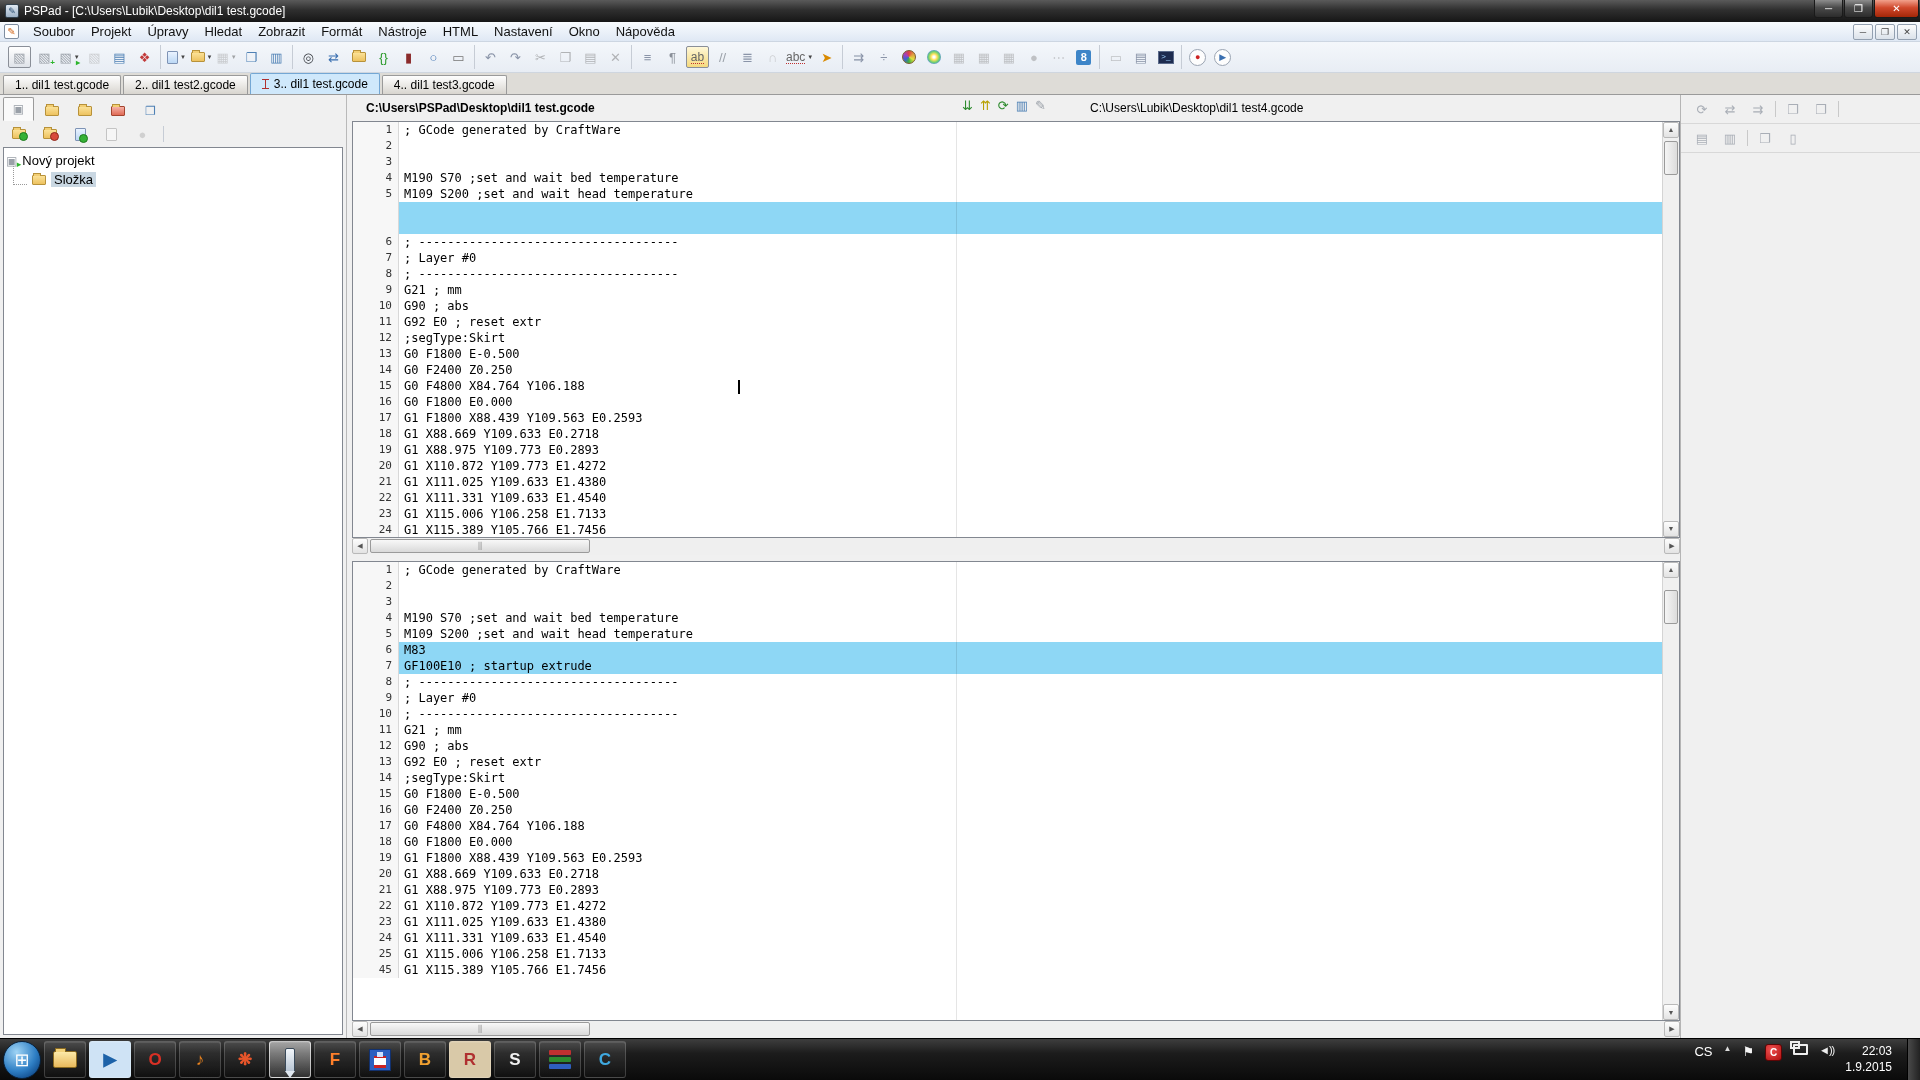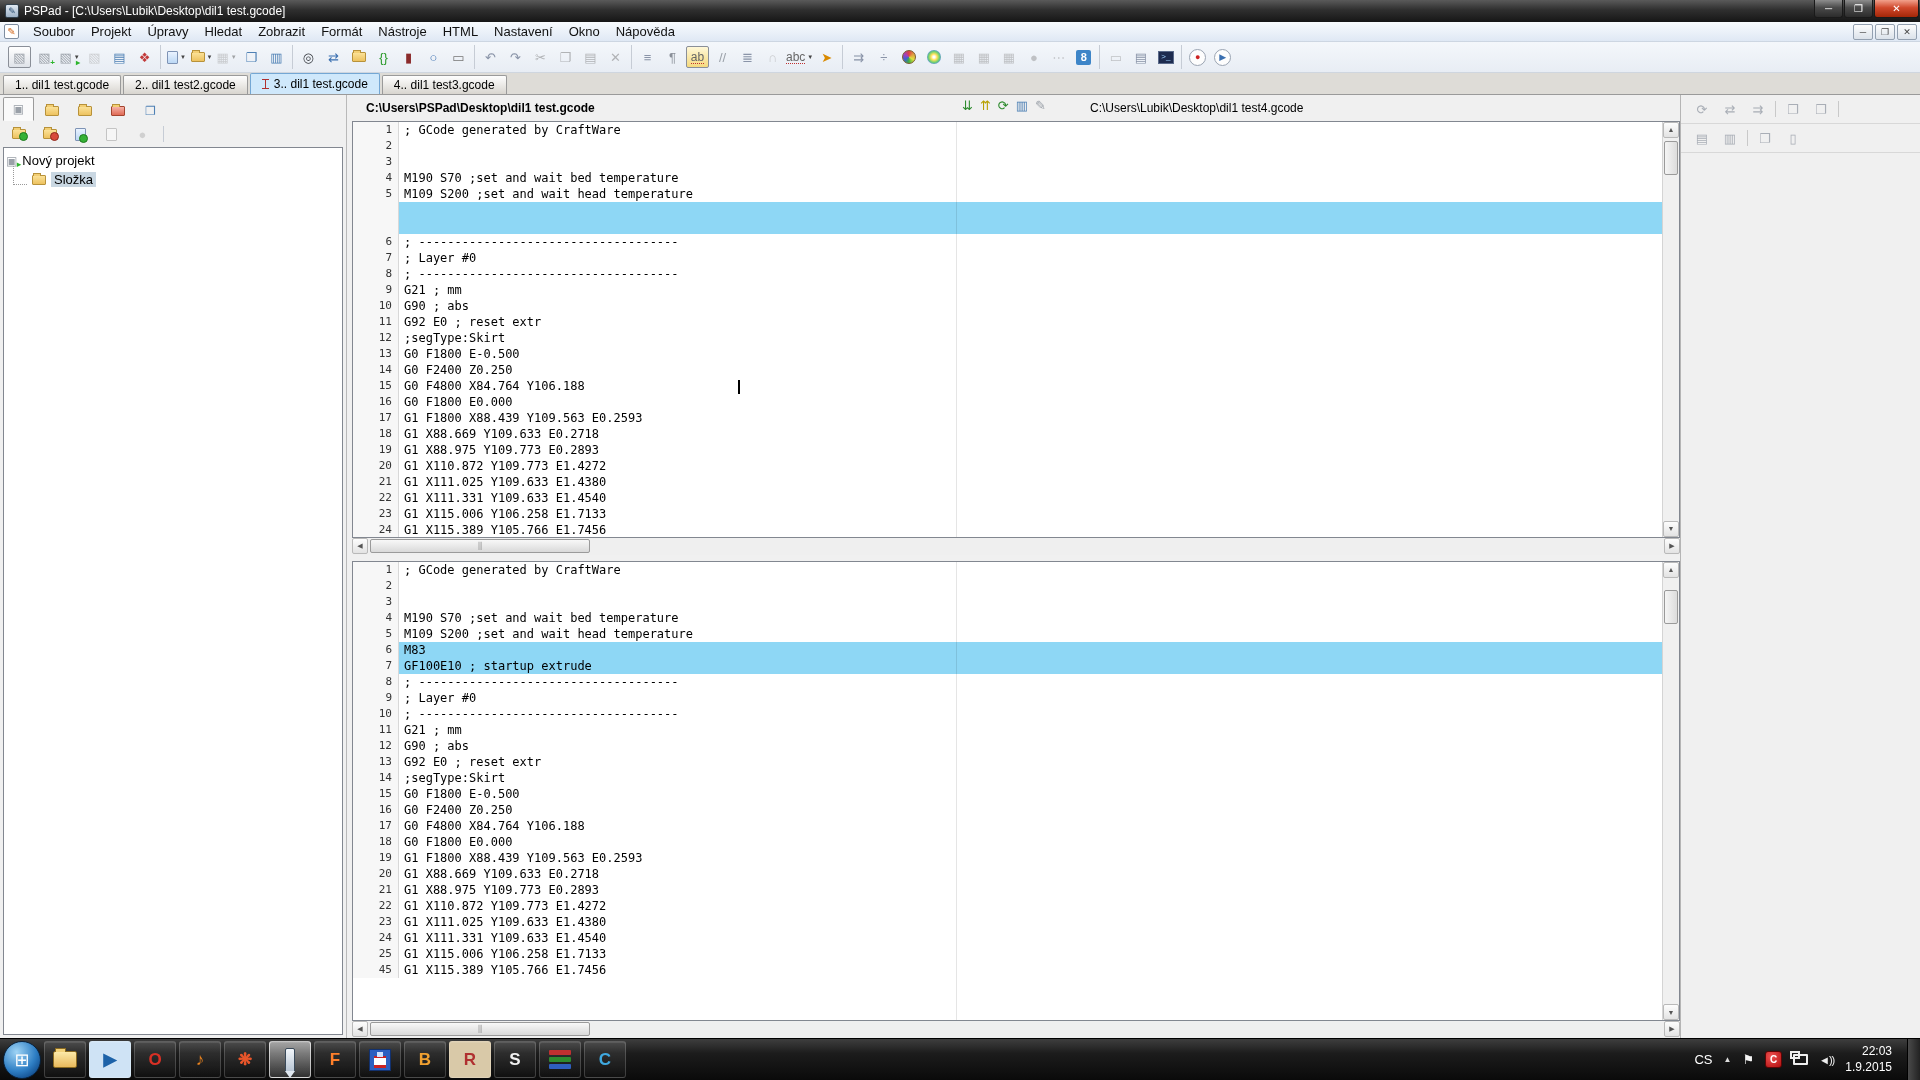--- a/index.html
+++ b/index.html
@@ -157,21 +157,21 @@
   .tb-floppy { width:22px; height:22px; background:#2d5fc0; border:1px solid #12316e; position:relative; }
   .tb-floppy::before { content:''; position:absolute; left:4px; right:4px; bottom:2px; height:10px; background:#fff;
                border-top:2px solid #c22; box-shadow:0 -4px 0 -1px #c22 inset; }
   .tb-floppy::after { content:''; position:absolute; left:7px; right:7px; top:2px; height:5px; background:#cfe0ff; }
   .tb-books { display:flex; flex-direction:column; gap:2px; }
   .tb-books span { width:22px; height:5px; border-radius:1px; display:block; }
   .tb-pen { width:10px; height:24px; background:linear-gradient(#f2f6fa,#b9c6d4); border:1px solid #3a4a5a;
             border-radius:2px 2px 0 0; position:relative; }
   .tb-pen::after { content:''; position:absolute; left:-1px; top:100%; border-left:5px solid transparent;
             border-right:5px solid transparent; border-top:7px solid #dfe7ef; }
-  .tray { margin-left:auto; display:flex; align-items:center; gap:11px; padding-right:8px; color:#fff; }
+  .tray { margin-left:auto; display:flex; align-items:flex-start; gap:11px; padding-right:8px; color:#fff; }
   .tray-lang { font-size:13px; }
   .tray-up { font-size:8px; color:#ddd; }
   .tray-flag { font-size:13px; color:#f5f5f5; }
   .tray-shield { width:17px; height:17px; border-radius:3px; background:radial-gradient(circle at 35% 30%, #f05050, #b01010);
                  border:1px solid #5e0505; color:#fff; font-size:10px; font-weight:bold; display:flex;
                  align-items:center; justify-content:center; }
   .tray-net { width:15px; height:11px; border:2px solid #eee; border-radius:1px; position:relative; }
   .tray-net::after { content:''; position:absolute; left:-5px; top:-5px; width:6px; height:4px; border:2px solid #eee; }
   .tray-spk { font-size:11px; color:#eee; letter-spacing:-1px; }
   .tray-clock { text-align:right; font-size:12px; line-height:1.3; }

